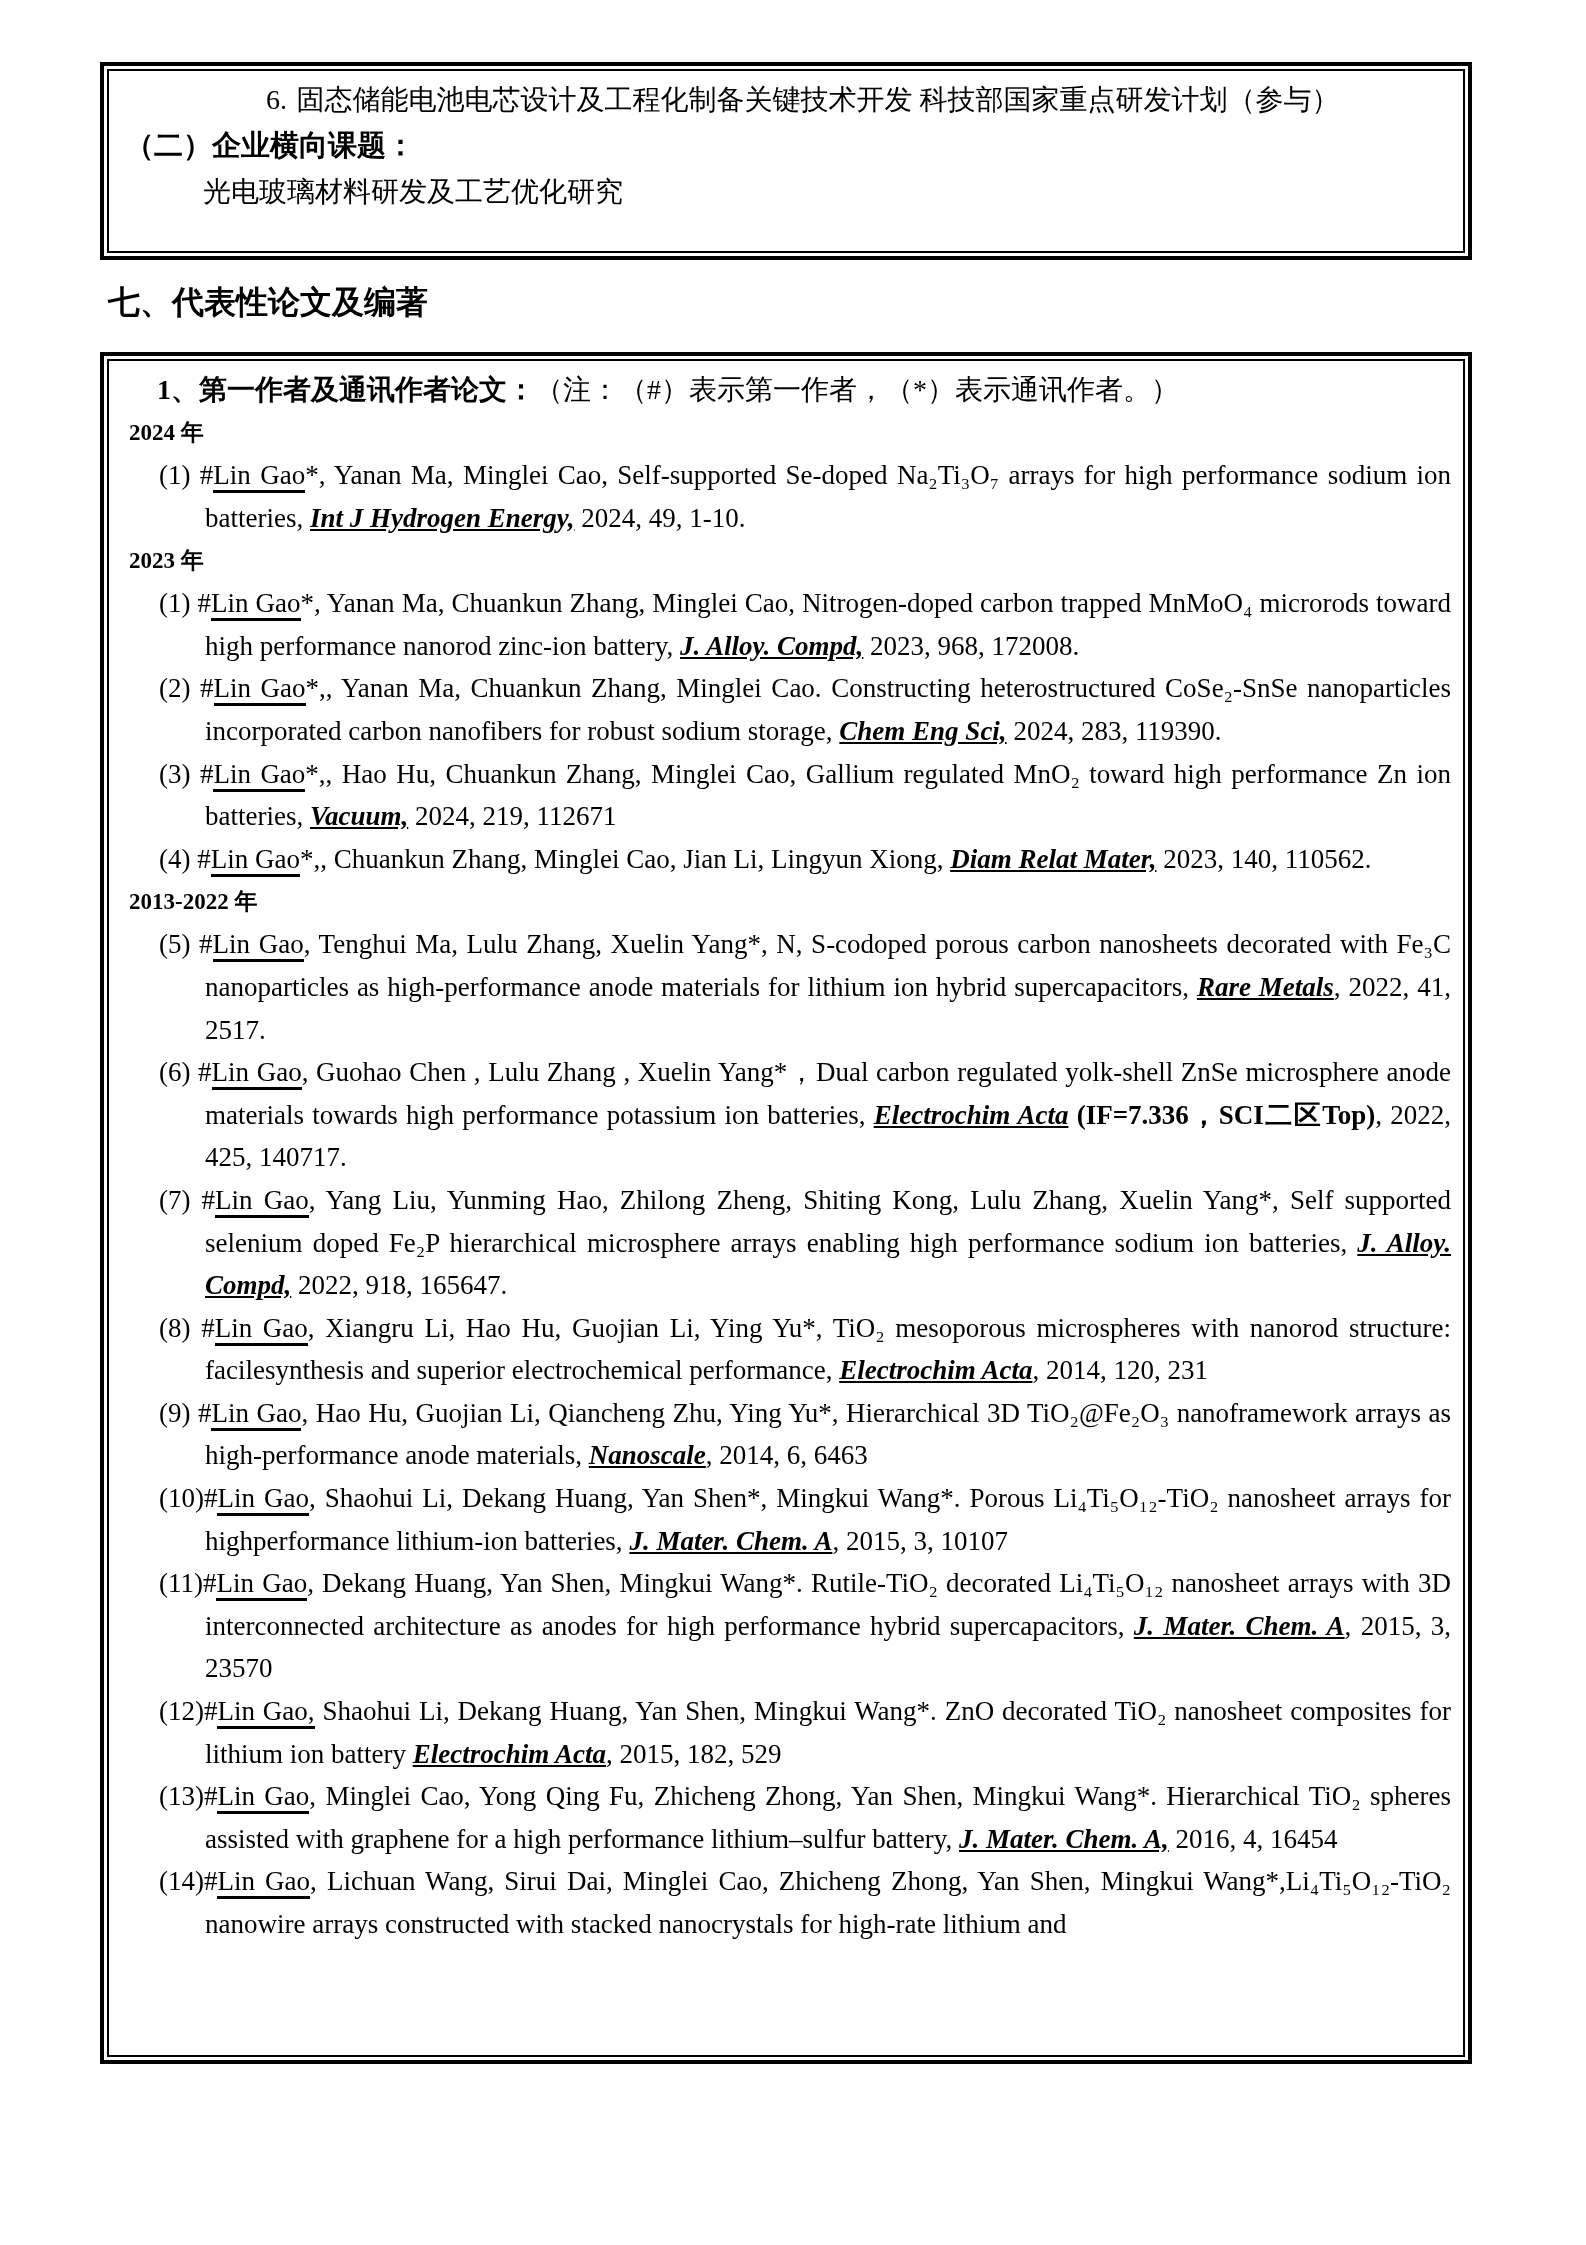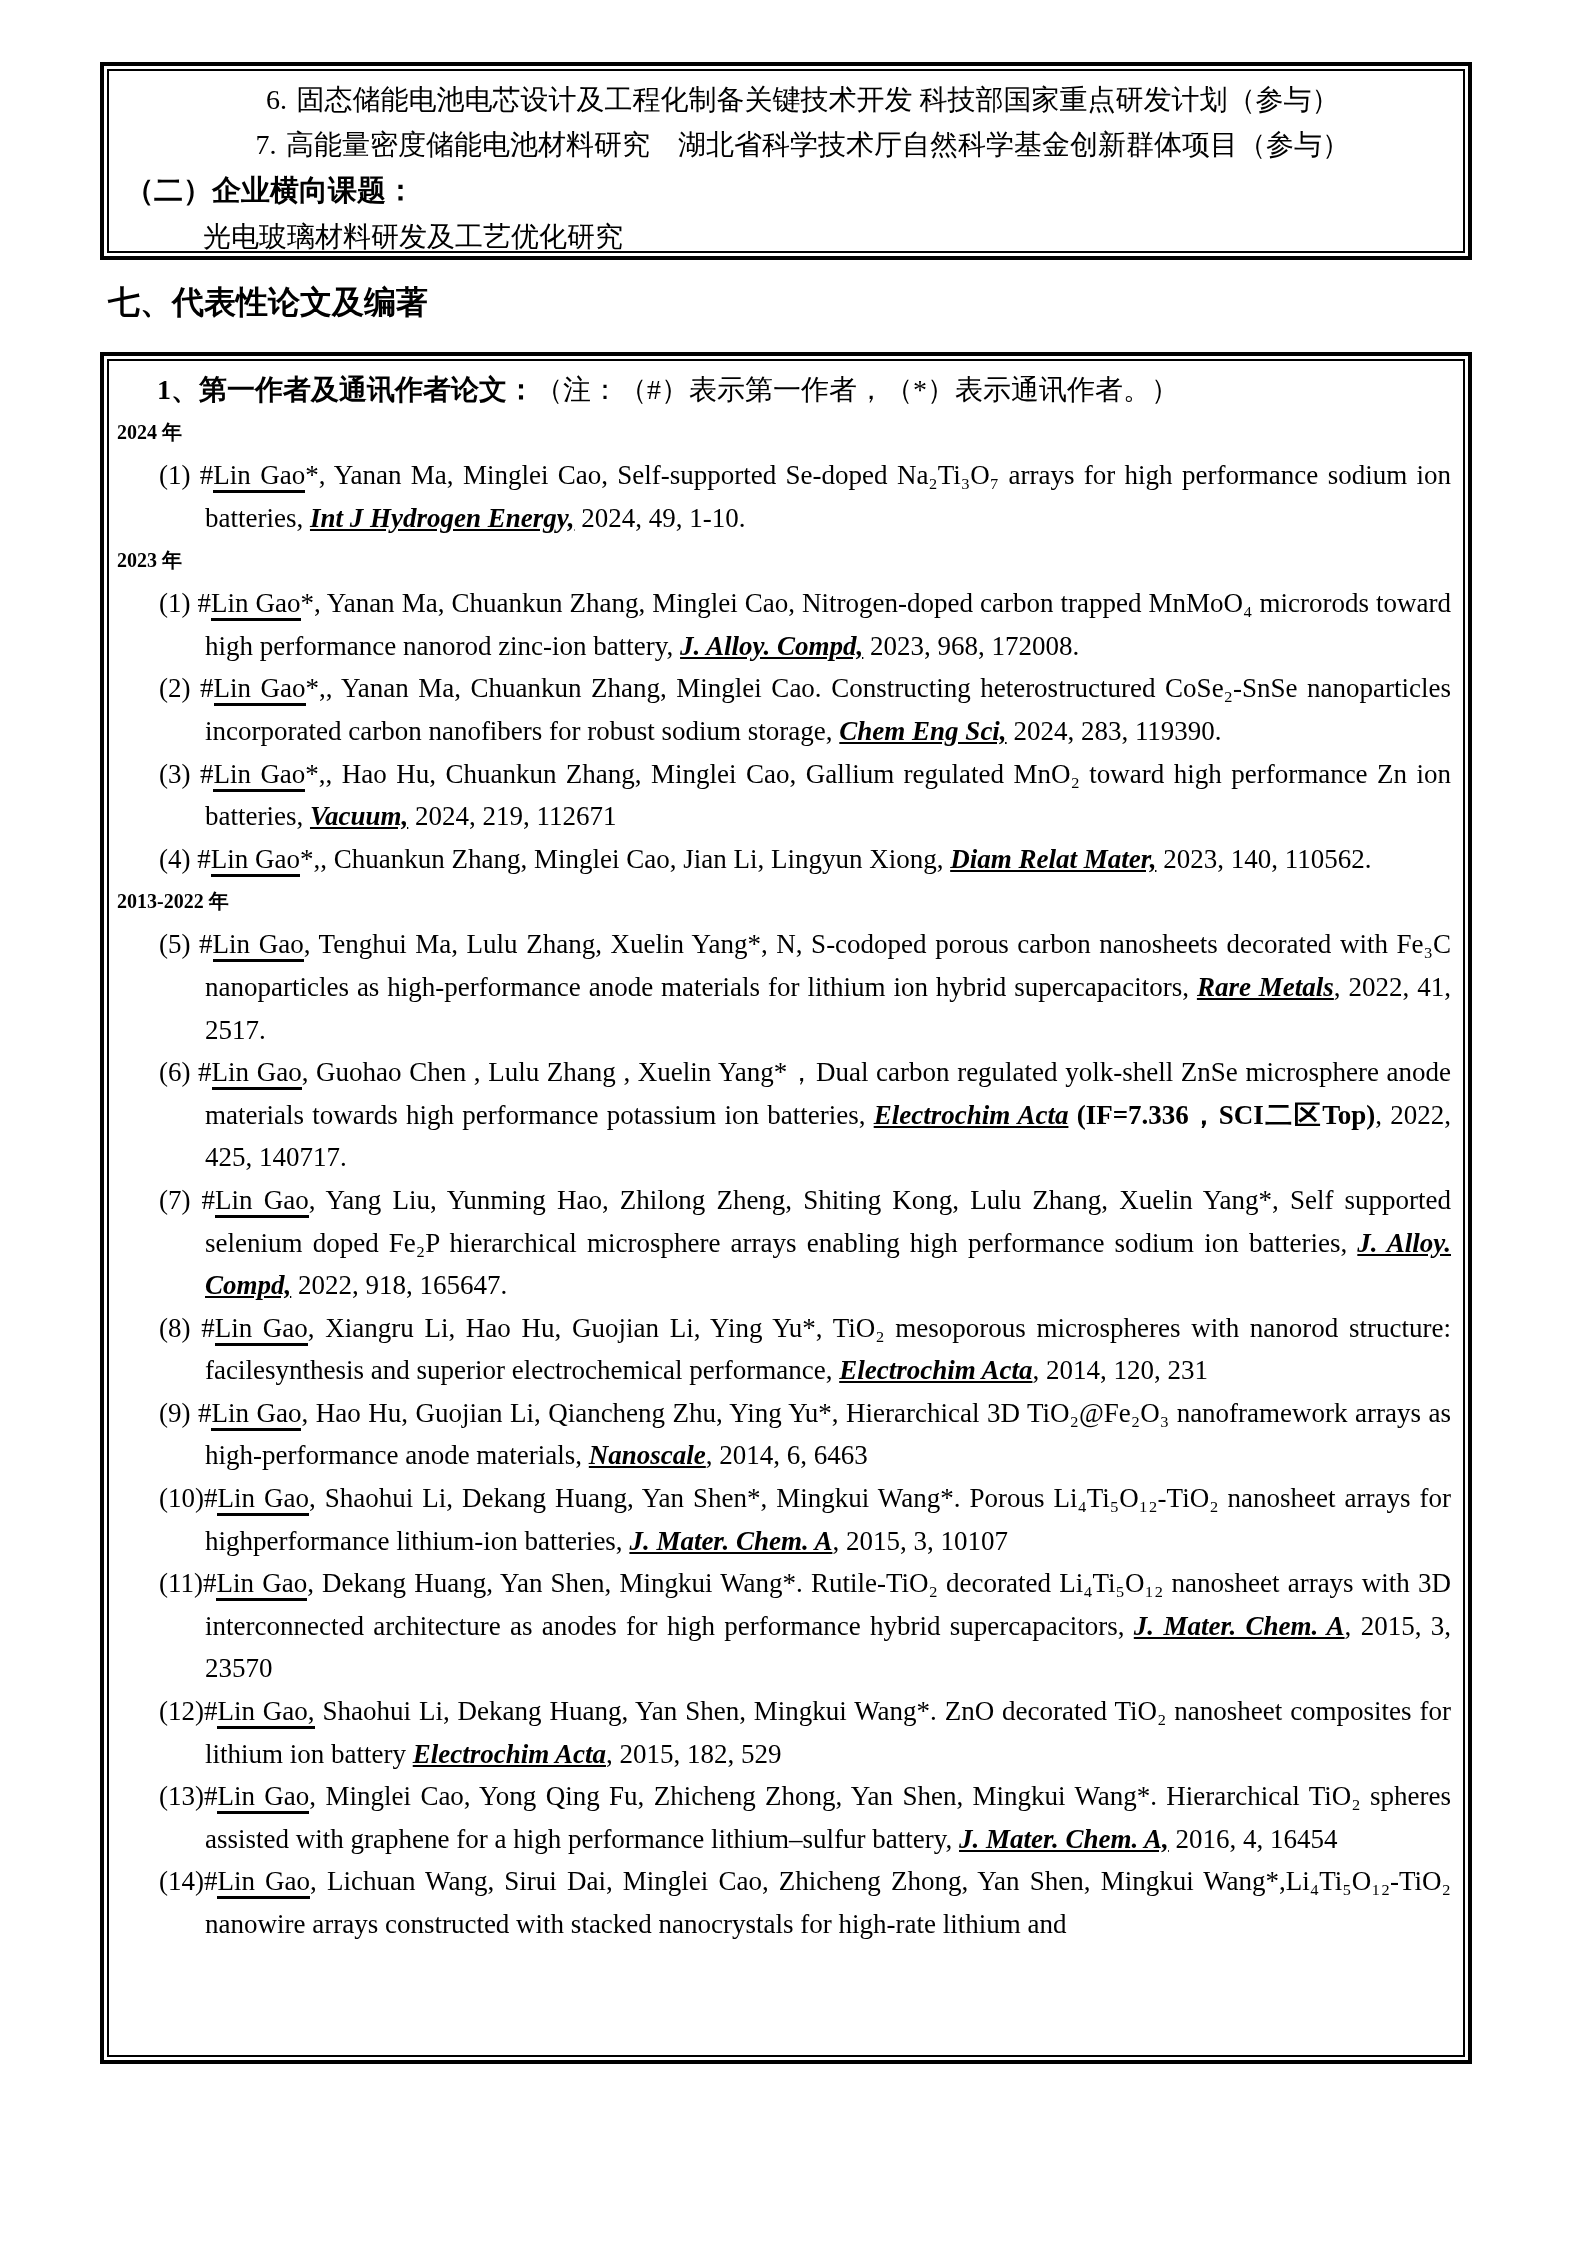--- a/index.html
+++ b/index.html
@@ -25,40 +25,39 @@
   .sub-item{margin-left:90px;font-size:28px;line-height:47px;}
 
   .section-heading{
     position:absolute;left:108px;top:284px;
     font-size:32px;font-weight:bold;line-height:36px;
   }
 
   .papers-pad{padding:7px 12px 0 4px;}
   .pub-header{margin-left:44px;font-size:28px;line-height:43px;}
   .pub-header .hd-b{font-weight:bold;}
-  .year{font-weight:bold;font-size:20px;line-height:43px;margin-left:4px;}
+  .year{font-weight:bold;font-size:23px;line-height:43px;margin-left:16px;}
   .pub{
     margin-left:46px;padding-left:46px;text-indent:-46px;
     font-size:27px;line-height:42.6px;
     text-align:justify;text-align-last:left;
   }
   .seg-p{}
   .seg-n{font-weight:normal;border-bottom:3px solid #000;}
   .seg-j{font-weight:bold;font-style:italic;text-decoration:underline;}
   .seg-b{font-weight:bold;}
 </style>
 </head>
 <body>
 
 <div class="dbox top-box">
   <div class="dbox-inner">
     <div class="top-pad">
       <div>
           <div class="proj-item"><span class="proj-num">6.</span><span>固态储能电池电芯设计及工程化制备关键技术开发 科技部国家重点研发计划（参与）</span></div>
-          <div class="proj-item"><span class="proj-num">7.</span><span>高能量密度储能电池材料研究　湖北省科学技术厅自然科学基金创新群体项目（参与）</span></div>
         </div>
       <div class="sub-title">（二）企业横向课题：</div>
       <div class="sub-item">光电玻璃材料研发及工艺优化研究</div>
     </div>
   </div>
 </div>
 
 <div class="section-heading">七、代表性论文及编著</div>
 
 <div class="dbox papers-box">

